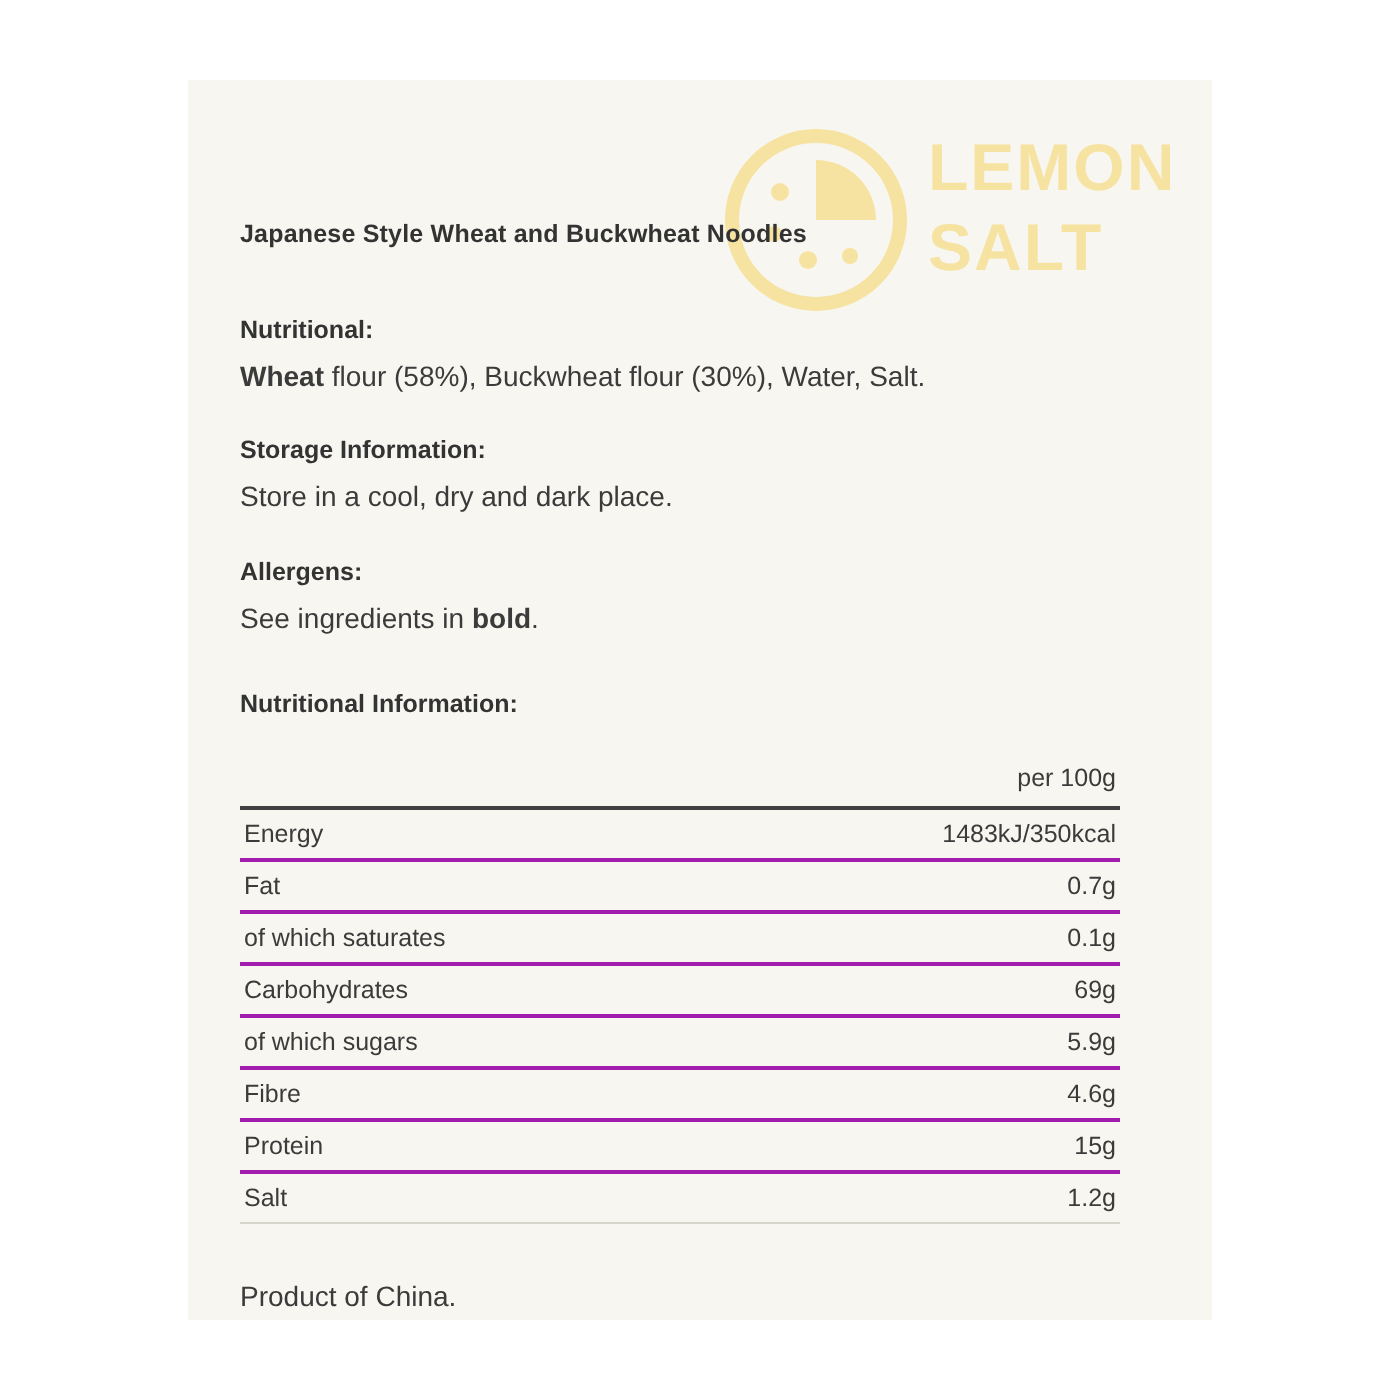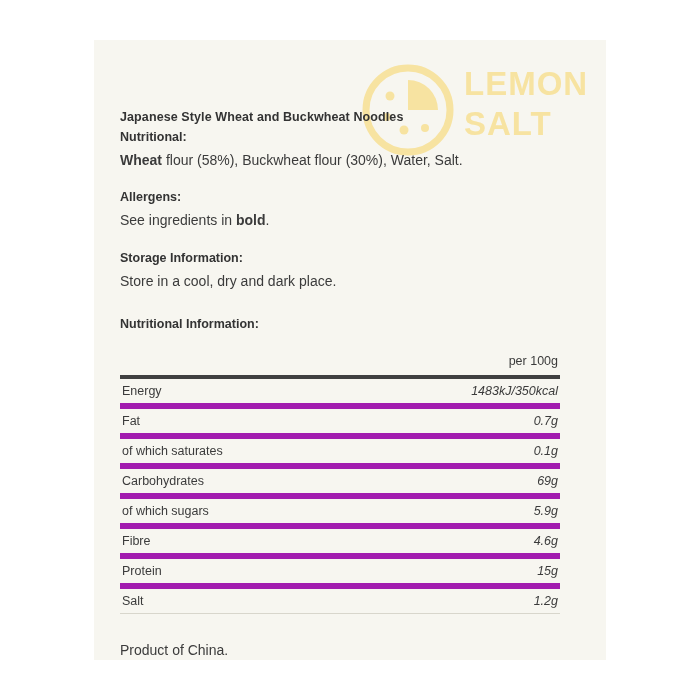--- a/index.html
+++ b/index.html
@@ -61,21 +61,21 @@
     position: absolute;
     left: 120px;
     top: 110px;
     width: 460px;
     color: #3b3b3b;
   }
   .product-title {
     font-size: 12.5px;
     font-weight: bold;
     color: #333333;
-    margin: 0 0 6px 0;
+    margin: 0 0 34px 0;
     letter-spacing: 0.1px;
   }
   .section { margin-bottom: 20px; }
   .section-heading {
     font-size: 12.5px;
     font-weight: bold;
     color: #333333;
     margin: 0 0 6px 0;
   }
   .section-body {
@@ -100,35 +100,34 @@
     font-size: 12.5px;
     color: #3b3b3b;
   }
   table.nutrition th,
   table.nutrition td {
     padding: 5px 2px 5px 2px;
     font-weight: normal;
     text-align: left;
   }
   table.nutrition thead th {
-    border-bottom: 4px solid #404040;
+    border-bottom: 2px solid #404040;
     padding-bottom: 7px;
   }
   table.nutrition thead th.col-value {
     text-align: right;
   }
   table.nutrition tbody tr td {
-    border-bottom: 6px solid #a21caf;
+    border-bottom: 2px solid #a21caf;
   }
   table.nutrition tbody tr:last-child td {
     border-bottom: 1px solid #d8d6cc;
   }
   table.nutrition td.col-value {
     text-align: right;
-    font-style: italic;
   }
   td.indent { padding-left: 12px; }
 
   #origin-section { margin-top: 26px; }
 </style>
 </head>
 <body>
 
 <div id="page">
 
@@ -152,27 +151,27 @@
   <div id="content">
 
     <p class="product-title">Japanese Style Wheat and Buckwheat Noodles</p>
 
     <div class="section">
       <p class="section-heading">Nutritional:</p>
       <p class="section-body"><b>Wheat</b><span> flour (58%), Buckwheat flour (30%), Water, Salt.</span></p>
     </div>
 
     <div class="section">
+      <p class="section-heading">Storage Information:</p>
+      <p class="section-body">Store in a cool, dry and dark place.</p>
+    </div>
+
+    <div class="section">
       <p class="section-heading">Allergens:</p>
       <p class="section-body"><span>See ingredients in </span><b>bold</b><span>.</span></p>
-    </div>
-
-    <div class="section">
-      <p class="section-heading">Storage Information:</p>
-      <p class="section-body">Store in a cool, dry and dark place.</p>
     </div>
 
     <div id="nutrition-section">
       <p id="nutrition-heading">Nutritional Information:</p>
       <table class="nutrition">
         <thead>
           <tr>
             <th></th>
             <th class="col-value">per 100g</th>
           </tr>

